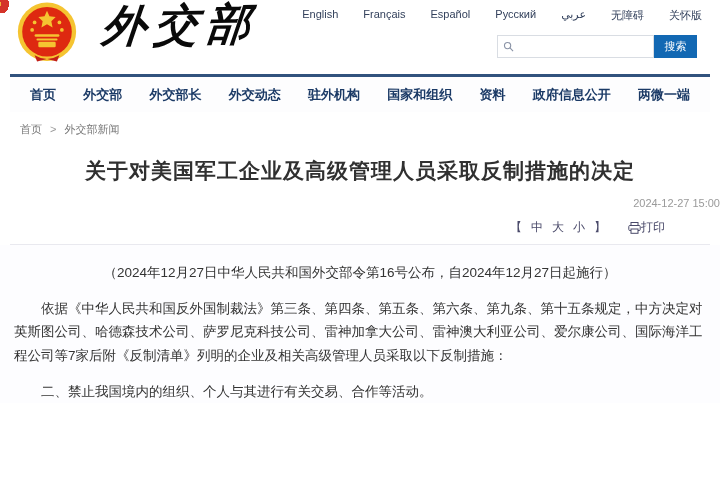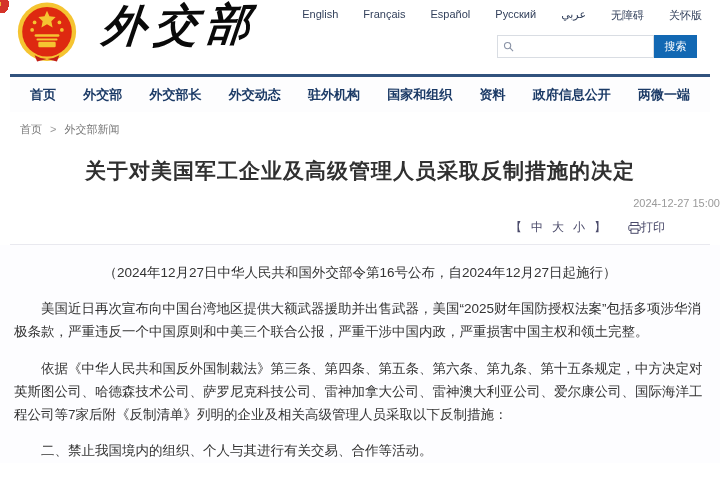--- a/index.html
+++ b/index.html
@@ -157,17 +157,16 @@
       <rect x="3" y="7" width="7" height="4.3" fill="#fff" stroke="#4a4a6a" stroke-width="1"></rect>
     </svg>
     <span>打印</span>
   </div>
 </div>
 
 <div class="divider"></div>
 
 <div class="content">
   <p class="p-center">（2024年12月27日中华人民共和国外交部令第16号公布，自2024年12月27日起施行）</p>
-  <p class="p-indent">美国近日再次宣布向中国台湾地区提供大额武器援助并出售武器，美国“2025财年国防授权法案”包括多项涉华消极条款，严重违反一个中国原则和中美三个联合公报，严重干涉中国内政，严重损害中国主权和领土完整。</p>
   <p class="p-indent">依据《中华人民共和国反外国制裁法》第三条、第四条、第五条、第六条、第九条、第十五条规定，中方决定对英斯图公司、哈德森技术公司、萨罗尼克科技公司、雷神加拿大公司、雷神澳大利亚公司、爱尔康公司、国际海洋工程公司等7家后附《反制清单》列明的企业及相关高级管理人员采取以下反制措施：</p>
   <p class="p-indent">二、禁止我国境内的组织、个人与其进行有关交易、合作等活动。</p>
 
 </div>
 
 </body></html>

